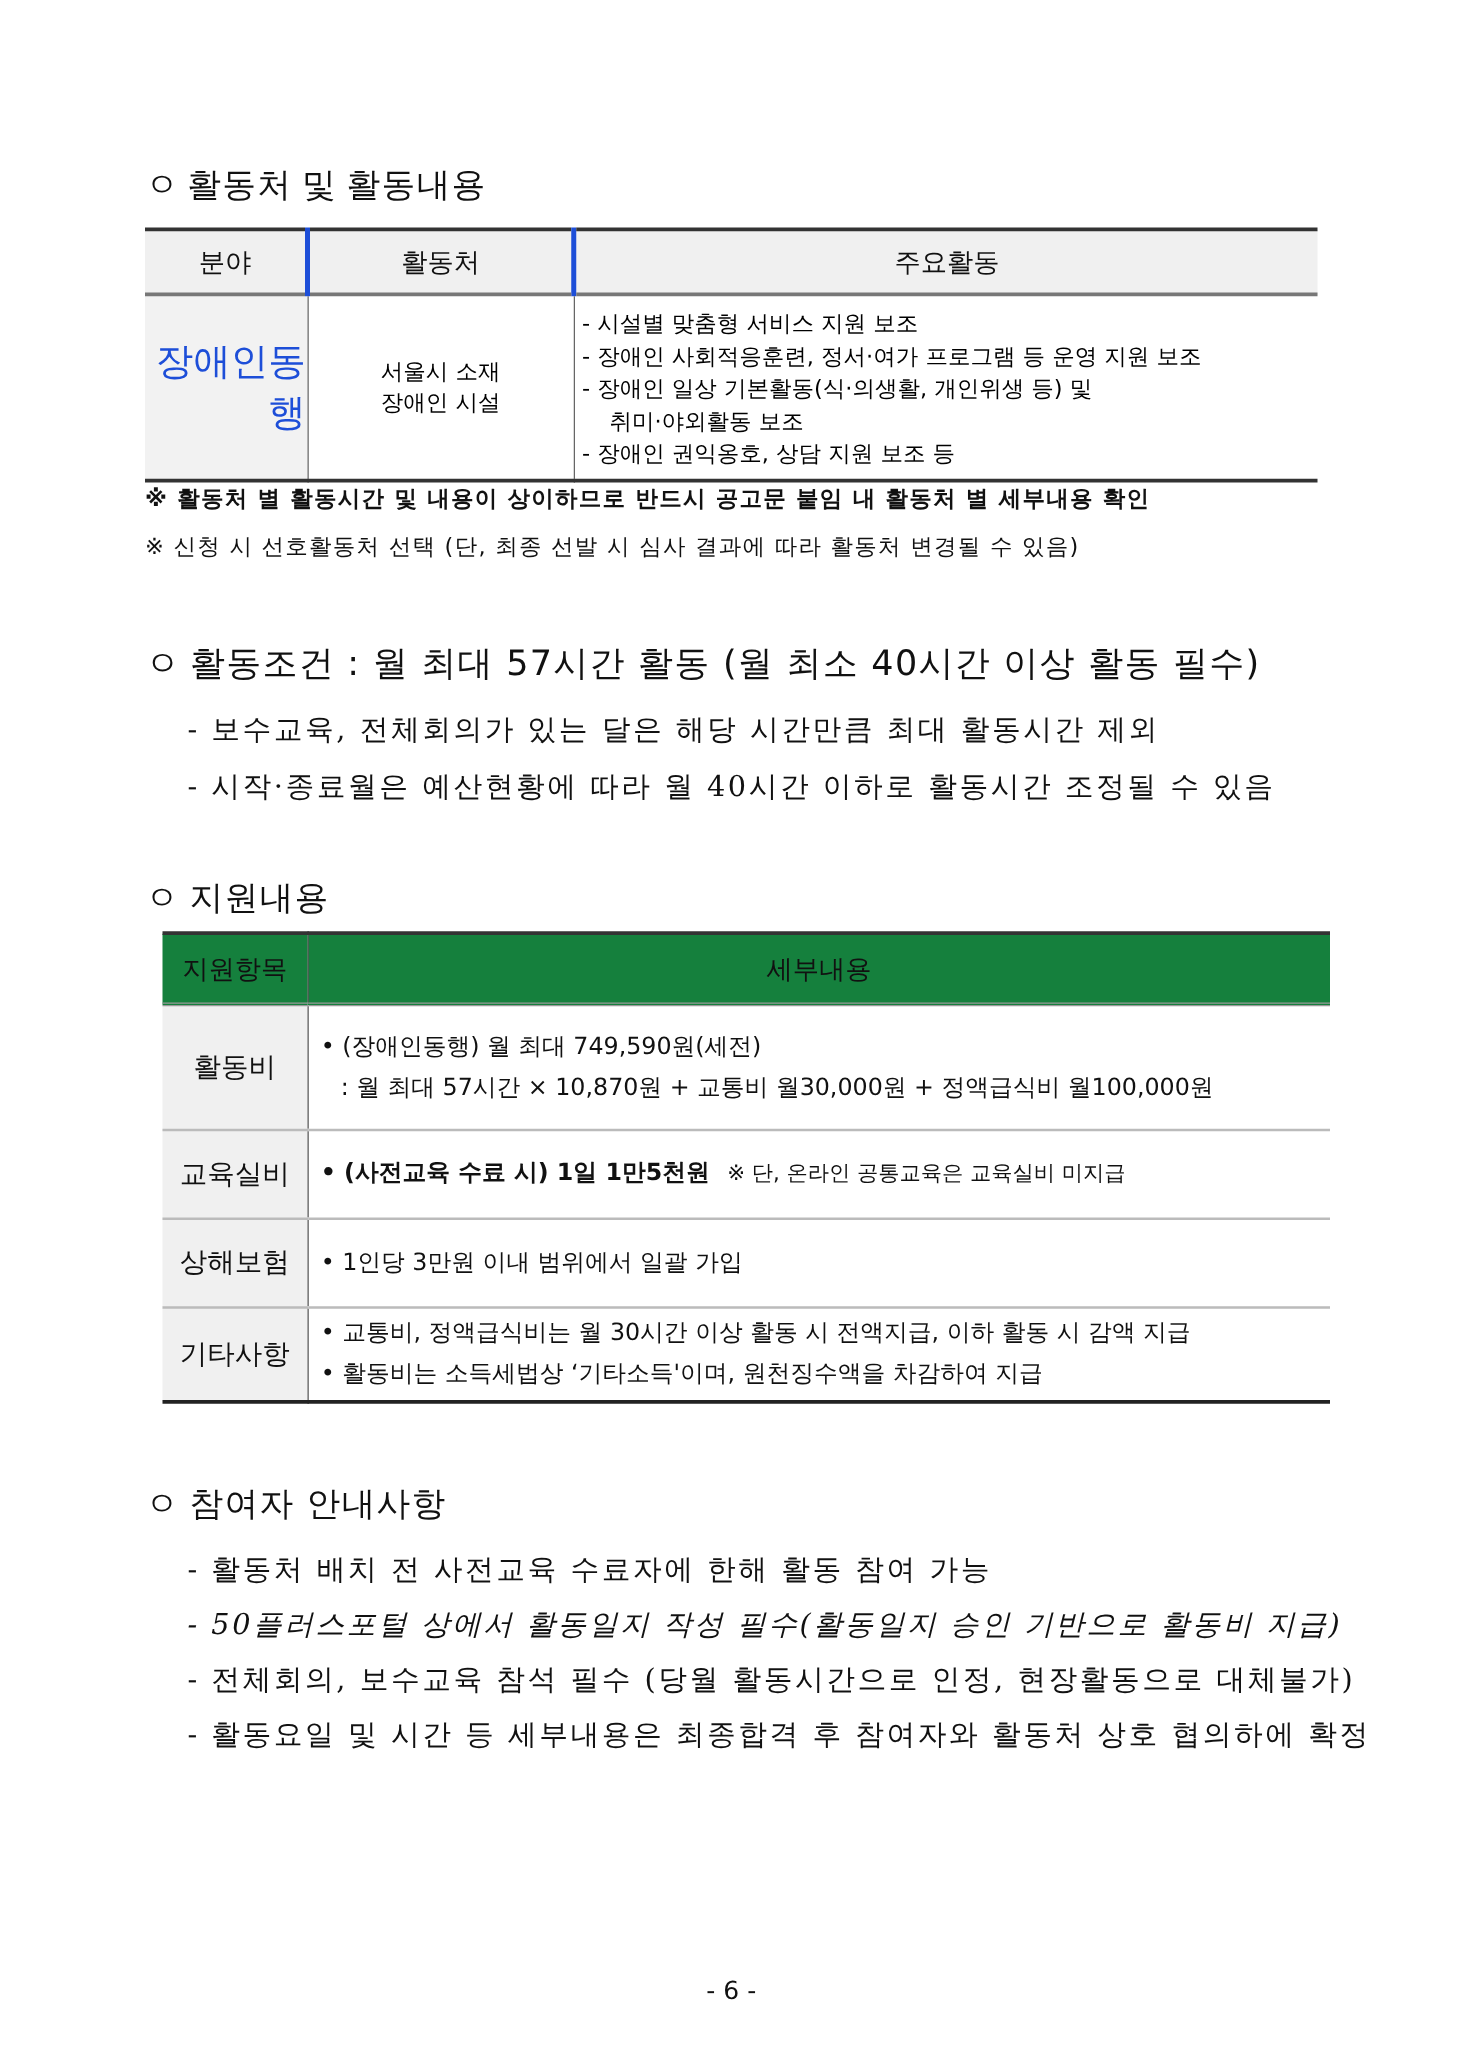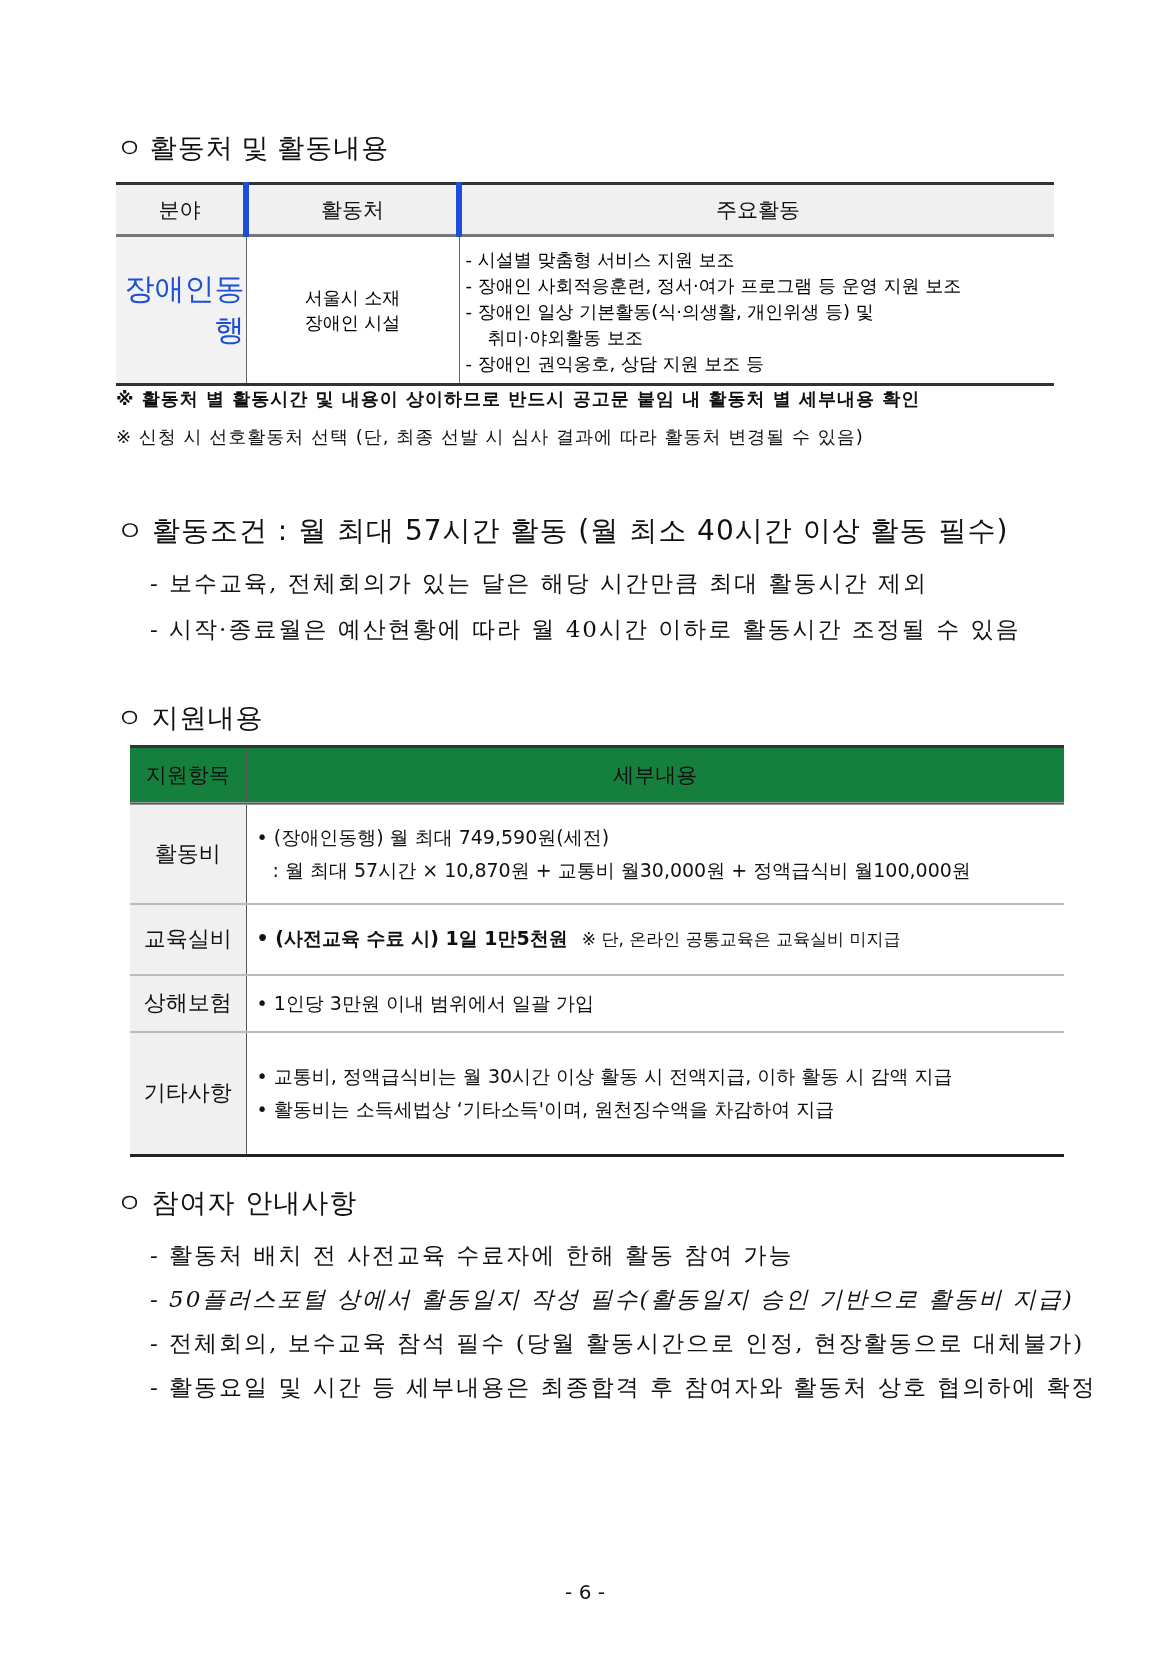--- a/index.html
+++ b/index.html
@@ -8,21 +8,21 @@
   .abs { position:absolute; }
   .sec-title { font-size:27px; letter-spacing:1px; white-space:nowrap; }
   .sec-title .bullet { display:inline-block; width:26px; }
   .serif { font-family:"DejaVu Serif", "Liberation Serif", serif; }
   .dash-line { font-size:23px; letter-spacing:2px; white-space:nowrap; }
 
   
   table { border-collapse:collapse; table-layout:fixed; }
   .t1 { left:116px; top:182px; width:938px; }
   .t1 { border-top:3px solid #333; border-bottom:3px solid #333; }
-  .t1 th { background:#f0f0f0; font-weight:normal; font-size:21px; height:47px; border-bottom:3px solid #777; border-right:6px solid #1d4ed8; }
+  .t1 th { background:#f0f0f0; font-weight:normal; font-size:21px; height:47px; border-bottom:3px solid #777; border-right:4px solid #1d4ed8; }
   .t1 th:last-child { border-right:none; }
   .t1 td { border-right:1px solid #666; font-size:18px; color:#000000; vertical-align:middle; }
   .t1 td:last-child { border-right:none; }
   .t1 td.field { background:#f2f2f2; text-align:right; font-size:30px; color:#1d4ed8; }
   .t1 td.place { text-align:center; line-height:25px; }
   .t1 td.acts { padding:10px 0 6px 6px; line-height:26px; }
   .t1 .act { white-space:nowrap; }
   .t1 .act.indent { padding-left:22px; }
 
   .note { font-size:18px; white-space:nowrap; letter-spacing:1px; }
@@ -117,27 +117,27 @@
         <div class="line sub">: 월 최대 57시간 × 10,870원 + 교통비 월30,000원 + 정액급식비 월100,000원</div>
       </td>
     </tr>
     <tr style="height:71px">
       <td class="item">교육실비</td>
       <td class="detail">
         <span class="line b">• (사전교육 수료 시) 1일 1만5천원</span>
         <span class="small-note" style="margin-left:8px;">※ 단, 온라인 공통교육은 교육실비 미지급</span>
       </td>
     </tr>
-    <tr style="height:57px">
+    <tr style="height:71px">
       <td class="item">상해보험</td>
       <td class="detail">
         <div class="line">• 1인당 3만원 이내 범위에서 일괄 가입</div>
       </td>
     </tr>
-    <tr style="height:124px">
+    <tr style="height:76px">
       <td class="item">기타사항</td>
       <td class="detail">
         <div class="line">• 교통비, 정액급식비는 월 30시간 이상 활동 시 전액지급, 이하 활동 시 감액 지급</div>
         <div class="line">• 활동비는 소득세법상 ‘기타소득'이며, 원천징수액을 차감하여 지급</div>
       </td>
     </tr>
   </tbody>
 </table>
 
 <div class="abs sec-title" style="left:116px; top:1185px;">

